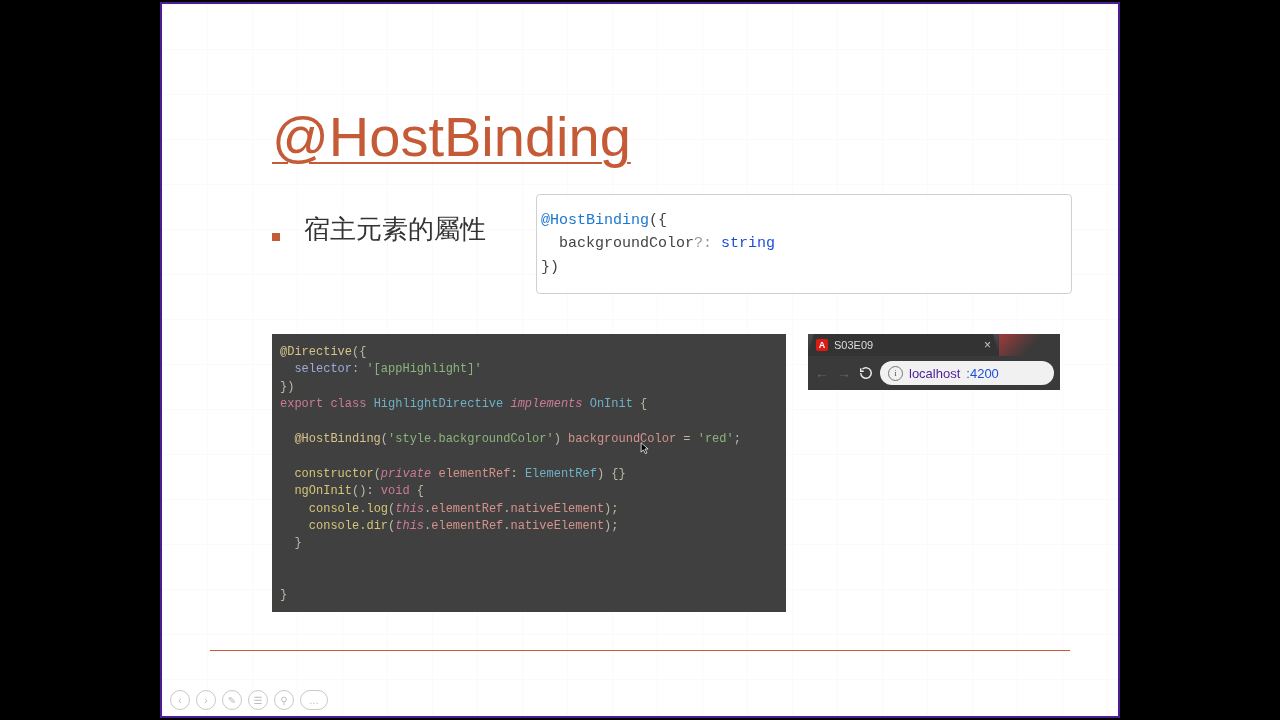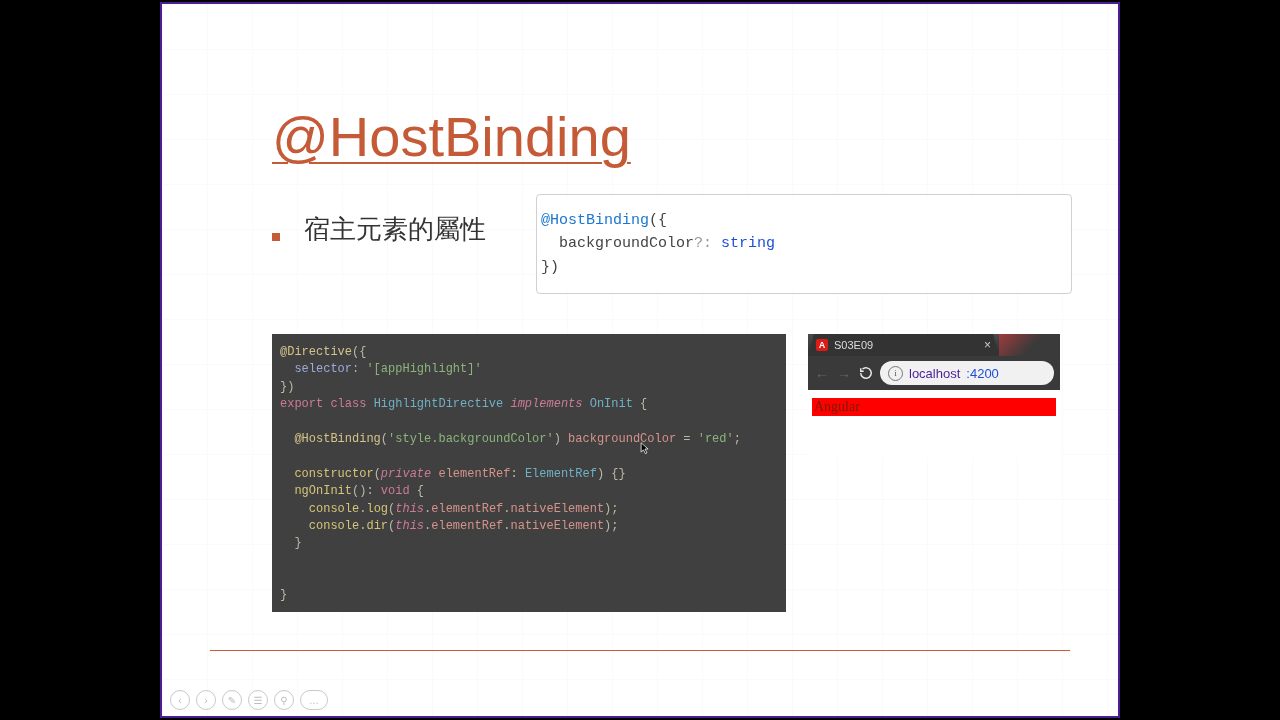--- a/index.html
+++ b/index.html
@@ -317,23 +317,20 @@
             <path d="M3 12a9 9 0 1 0 3-6.7"></path>
               <path d="M3 4v5h5"></path>
           </svg>
         </span>
         <div class="omnibox">
           <span class="info-icon">i</span>
           <span class="url-host">localhost</span>
             <span class="url-port">:4200</span>
         </div>
       </div>
-      <div class="page-area">
-        <div class="highlight-demo">Angular</div>
-      </div>
     </div>
 
     <div class="footer-rule"></div>
 
     <div class="presenter-controls">
       <span class="pc-btn">‹</span>
       <span class="pc-btn">›</span>
       <span class="pc-btn">✎</span>
       <span class="pc-btn">☰</span>
       <span class="pc-btn">⚲</span>

